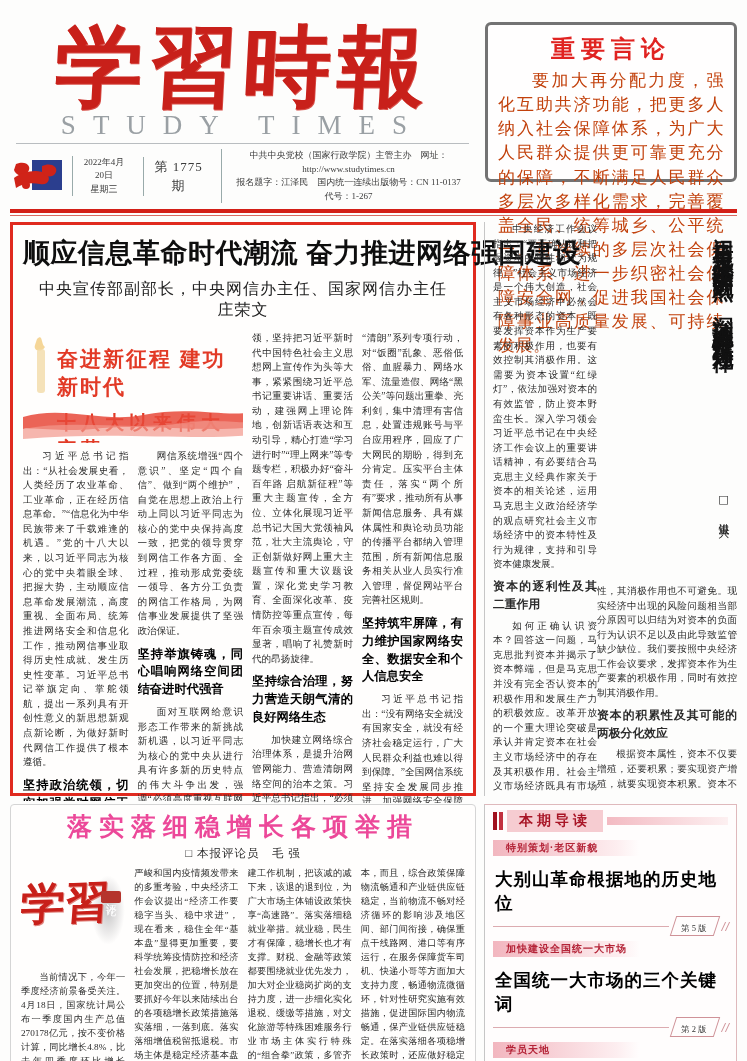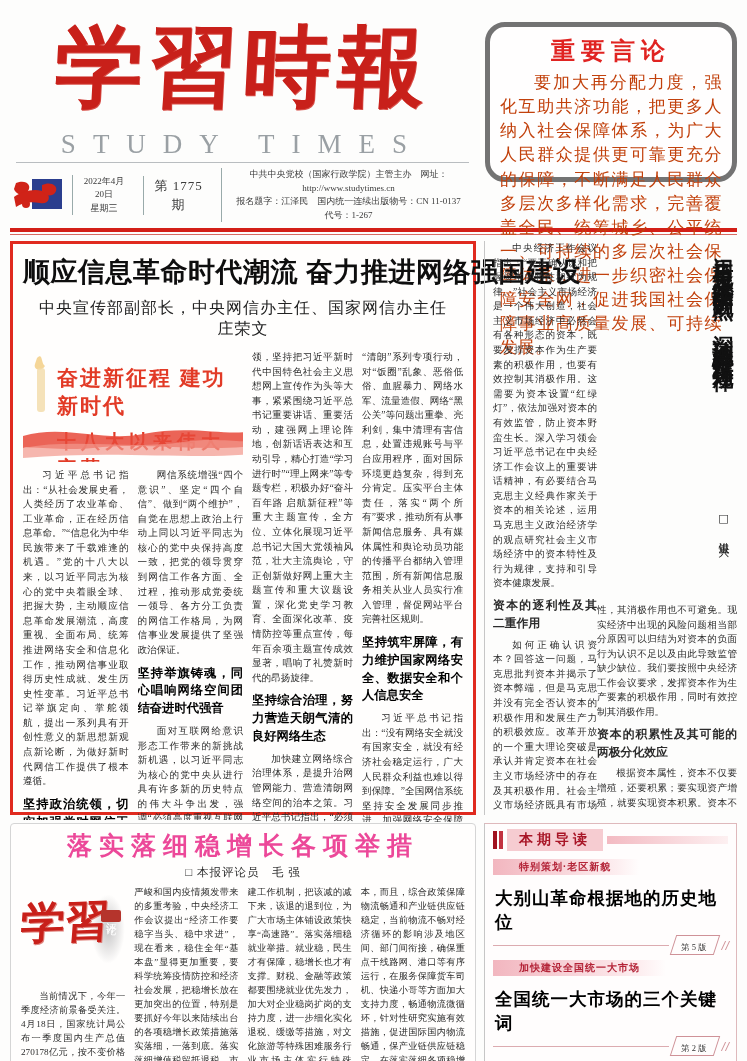--- a/index.html
+++ b/index.html
@@ -4,27 +4,27 @@
 <style>
   * { margin:0; padding:0; box-sizing:border-box; }
   html,body { background:#eef0f4; }
   body { width:747px; height:1061px; margin:0 auto; font-family:"Liberation Serif", serif; color:#2b2b2b; }
   .page { width:747px; height:1061px; background:#fdfdfc; padding:8px 10px 0 10px; overflow:hidden; position:relative; }
 
   
   .header { display:flex; gap:10px; }
   .mast { flex:1; text-align:center; padding-top:14px; }
   .mast-cn { font-family:"DejaVu Serif", serif; font-weight:900; font-size:88px; line-height:1.0; color:#c8201a; letter-spacing:6px; transform:skewX(-3deg); display:inline-block; text-shadow:1px 1px 0 #d8514a; }
-  .mast-en { font-family:"Liberation Serif", serif; color:#9aa0a4; font-size:27px; letter-spacing:17px; margin-top:19px; }
+  .mast-en { font-family:"Liberation Serif", serif; color:#9aa0a4; font-size:27px; letter-spacing:17px; margin-top:0; }
   .mast-underline { border-bottom:1px solid #b9bdc0; margin:2px 6px 0 6px; }
   .datebar { display:flex; align-items:center; gap:8px; padding:5px 0 4px 2px; font-size:9px; color:#3a3a3a; }
   .db-group { padding:0 7px; border-left:1px solid #9aa; line-height:1.5; }
   .db-group:first-of-type { border-left:none; }
   .issue { font-size:13px; letter-spacing:1px; }
-  .quote-box { width:252px; border:5px solid #737373; border-radius:20px; padding:8px 10px 6px 10px; margin-top:14px; height:160px; background:#fffefe; }
+  .quote-box { width:252px; border:3px solid #737373; border-radius:6px; padding:8px 10px 6px 10px; margin-top:14px; height:160px; background:#fffefe; }
   .quote-title { text-align:center; color:#e02321; font-family:"Liberation Sans", sans-serif; font-weight:bold; font-size:24px; letter-spacing:6px; margin-bottom:4px; }
   .quote-body { color:#c2410c; font-size:17px; line-height:1.42; text-align:justify; text-indent:2em; letter-spacing:.5px; }
 
   .redrule { border-top:4px solid #d31f17; border-bottom:1px solid #d86a62; height:7px; margin-top:2px; }
 
   
   .main-row { display:flex; gap:8px; margin-top:6px; height:574px; }
   .lead-box { width:466px; border:3px solid #e02a1f; padding:6px 10px 4px 10px; background:#fffefd; }
   .lead-headline { font-family:"Liberation Sans", sans-serif; font-weight:bold; font-size:27px; text-align:center; letter-spacing:.5px; color:#0e0e0e; margin:4px 0 8px 0; white-space:nowrap; }
   .lead-byline { text-align:center; font-size:16px; letter-spacing:1px; color:#222; margin-bottom:10px; }
@@ -63,21 +63,21 @@
   .plogo-stamp { position:absolute; right:4px; top:24px; background:#b5342c; color:#fff; writing-mode:vertical-rl; font-size:11px; padding:4px 2px; border-radius:2px; letter-spacing:2px; font-family:"Liberation Sans", sans-serif; }
   .plogo-ink { position:absolute; right:0; top:8px; width:34px; height:70px; background:radial-gradient(ellipse at center, rgba(90,90,95,.35), rgba(90,90,95,0) 70%); border-radius:50%; }
 
   .guide { flex:1; border:1px solid #dfb9bc; border-left:1px solid #c6c6c6; padding:5px 8px 4px 8px; background:#fffdfd; overflow:hidden; }
   .guide-tabrow { display:flex; align-items:center; margin-bottom:5px; }
   .gbar { width:4px; height:18px; background:#a01220; margin-right:2px; }
   .gbar.b2 { background:#c23240; }
   .guide-tab { background:#f6ccd1; color:#a81526; font-family:"Liberation Sans", sans-serif; font-weight:bold; font-size:14px; letter-spacing:4px; padding:2px 12px; margin-left:2px; }
   .guide-tail { flex:1; height:8px; background:linear-gradient(to right,#f3bac2,#fdf0f1); margin-left:4px; }
   .gitem { margin-bottom:2px; }
-  .gstrip { display:inline-block; min-width:62%; background:linear-gradient(to right,#f2b6bf,#fdeef0 85%,rgba(253,238,240,0)); color:#b42438; font-family:"Liberation Sans", sans-serif; font-weight:bold; font-size:10px; letter-spacing:1px; padding:1px 26px; }
+  .gstrip { display:inline-block; min-width:62%; background:linear-gradient(to right,#f2b6bf,#fdeef0 85%,rgba(253,238,240,0)); color:#b42438; font-family:"Liberation Sans", sans-serif; font-weight:bold; font-size:10px; letter-spacing:1px; padding:1px 13px; }
   .ghead { font-family:"DejaVu Serif", serif; font-weight:bold; font-size:17.5px; letter-spacing:1px; color:#000000; margin:11px 0 1px 2px; }
   .ghead.sm { font-size:16.5px; }
   .pagerow { display:flex; align-items:center; margin:1px 0 2px 0; }
   .pageline { flex:1; border-top:1px solid #dcabb0; }
   .ptag { border:1px solid #cf9298; transform:skewX(-18deg); padding:0 8px; margin:0 4px; }
   .ptag span { display:inline-block; transform:skewX(18deg); font-size:8.5px; color:#333; }
   .pslash { width:1px; height:9px; background:#cf9298; transform:skewX(-25deg); margin-left:3px; }
 </style>
 </head>
 <body>
@@ -146,21 +146,21 @@
               <p>面对互联网给意识形态工作带来的新挑战新机遇，以习近平同志为核心的党中央从进行具有许多新的历史特点的伟大斗争出发，强调“必须高度重视互联网这个意识形态斗争的主阵地、主战场、最前沿”，“要把网上舆论工作作为宣传思想工作的重中之重来抓”，全国网信系统坚持正确舆论导向，管好用好互联网。</p>
             </div>
           </div>
         </div>
         <div class="ncol">
           <p style="text-indent:0">领，坚持把习近平新时代中国特色社会主义思想网上宣传作为头等大事，紧紧围绕习近平总书记重要讲话、重要活动，建强网上理论阵地，创新话语表达和互动引导，精心打造“学习进行时”“理上网来”等专题专栏，积极办好“奋斗百年路 启航新征程”等重大主题宣传，全方位、立体化展现习近平总书记大国大党领袖风范，壮大主流舆论，守正创新做好网上重大主题宣传和重大议题设置，深化党史学习教育、全面深化改革、疫情防控等重点宣传，每年百余项主题宣传成效显著，唱响了礼赞新时代的昂扬旋律。</p>
           <p class="subhead">坚持综合治理，努力营造天朗气清的良好网络生态</p>
           <p>加快建立网络综合治理体系，是提升治网管网能力、营造清朗网络空间的治本之策。习近平总书记指出，“必须提高网络综合治理能力，形成党委领导、政府管理、企业履责、社会监督、网民自律等多主体参与，经济、法律、技术等多种手段相结合的综合治网格局。”全国网信系统坚持标本兼治。</p>
         </div>
         <div class="ncol">
-          <p style="text-indent:0">“清朗”系列专项行动，对“饭圈”乱象、恶俗低俗、血腥暴力、网络水军、流量造假、网络“黑公关”等问题出重拳、亮利剑，集中清理有害信息，处置违规账号与平台应用程序，面对国际环境更趋复杂，得到充分肯定。压实平台主体责任，落实“两个所有”要求，推动所有从事新闻信息服务、具有媒体属性和舆论动员功能的传播平台都纳入管理范围，所有新闻信息服务相关从业人员实行准入管理，督促网站平台完善社区规则。</p>
+          <p style="text-indent:0">“清朗”系列专项行动，对“饭圈”乱象、恶俗低俗、血腥暴力、网络水军、流量造假、网络“黑公关”等问题出重拳、亮利剑，集中清理有害信息，处置违规账号与平台应用程序，回应了广大网民的期盼，得到充分肯定。压实平台主体责任，落实“两个所有”要求，推动所有从事新闻信息服务、具有媒体属性和舆论动员功能的传播平台都纳入管理范围，所有新闻信息服务相关从业人员实行准入管理，督促网站平台完善社区规则。</p>
           <p class="subhead">坚持筑牢屏障，有力维护国家网络安全、数据安全和个人信息安全</p>
           <p><span>习近平总书记指出：“没有网络安全就没有国家安全，就没有经济社会稳定运行，广大人民群众利益也难以得到保障。”全国网信系统坚持安全发展同步推进，加强网络安全保障体系和能力建设，推动全社会网络安全意识和防护能力明显增强。强化关键信息基础设施安全保护，针对电力、油气、交通、通信、金融等重点领域信息基础设施着力提升防护水平；实施《网络安全审查办法》《云计算服务安全评估办法》，对关键信息基础设施运营者采购网络产品和服务开展网络安全审查，有效防范化解安全风险。</span></p>
         </div>
       </div>
     </div>
 
     <div class="cap">
       <div class="cap-c1">
         <p>中央经济工作会议指出：“要正确认识和把握资本的特性和行为规律。”社会主义市场经济是一个伟大创造，社会主义市场经济中必然会有各种形态的资本，既要发挥资本作为生产要素的积极作用，也要有效控制其消极作用。这需要为资本设置“红绿灯”，依法加强对资本的有效监管，防止资本野蛮生长。深入学习领会习近平总书记在中央经济工作会议上的重要讲话精神，有必要结合马克思主义经典作家关于资本的相关论述，运用马克思主义政治经济学的观点研究社会主义市场经济中的资本特性及行为规律，支持和引导资本健康发展。</p>
         <p class="cap-sub">资本的逐利性及其二重作用</p>

